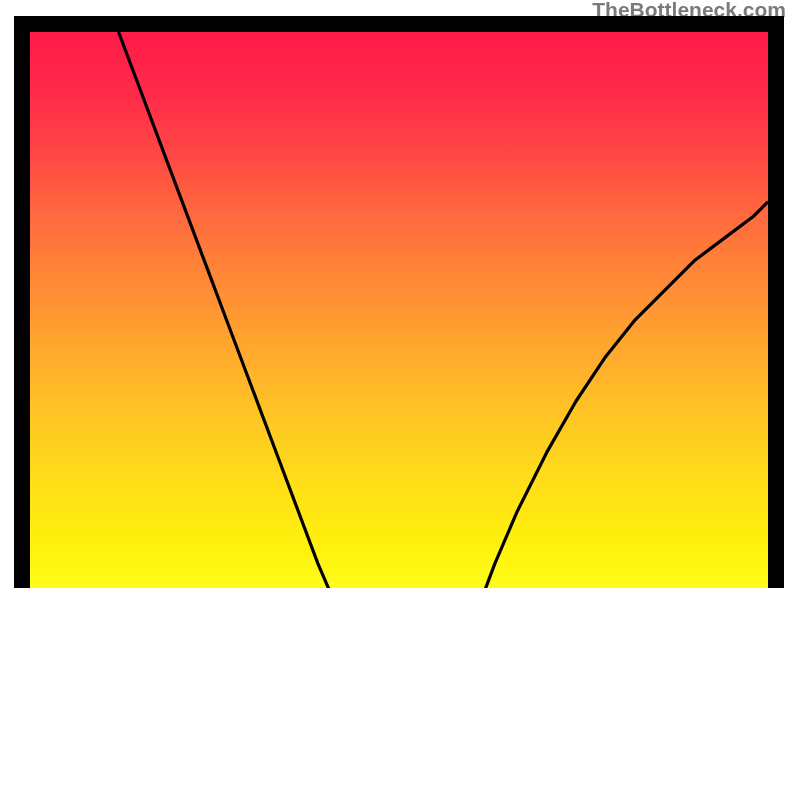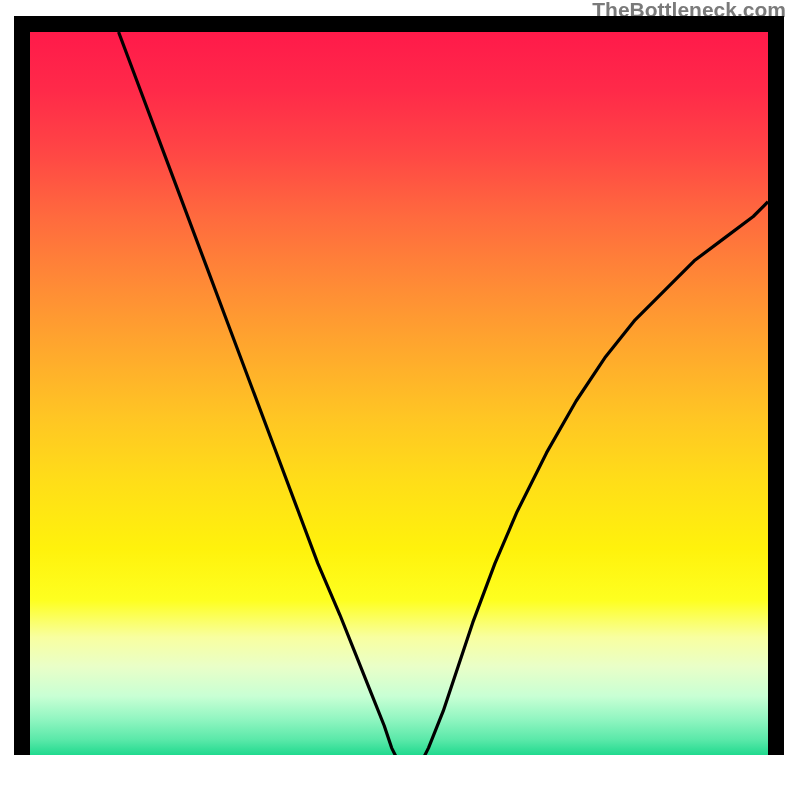--- a/index.html
+++ b/index.html
@@ -3,21 +3,21 @@
 <meta charset="utf-8">
 <style>
   body {
     margin: 0;
     padding: 0;
     background: #fff;
   }
   .container {
     position: relative;
     width: 800px;
-    height: 755px;
+    height: 588px;
   }
   .outer-black {
     position: absolute;
     top: 16px;
     left: 14px;
     width: 770px;
     height: 770px;
     background: #000;
   }
   .plot-area {

